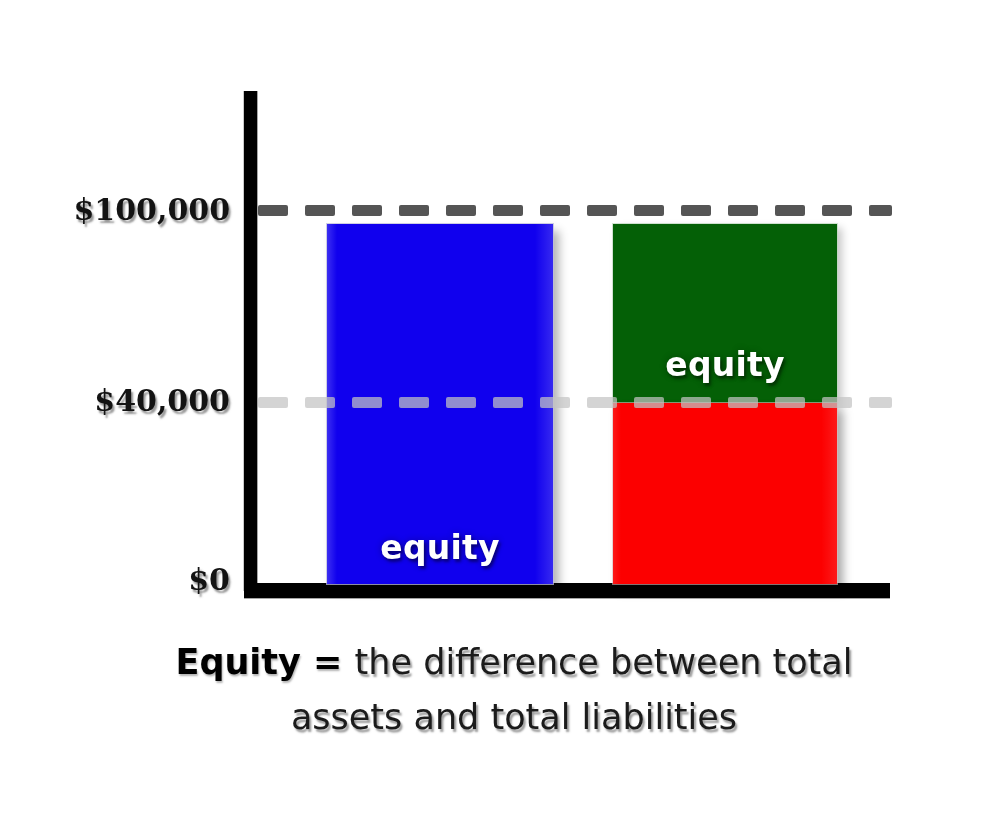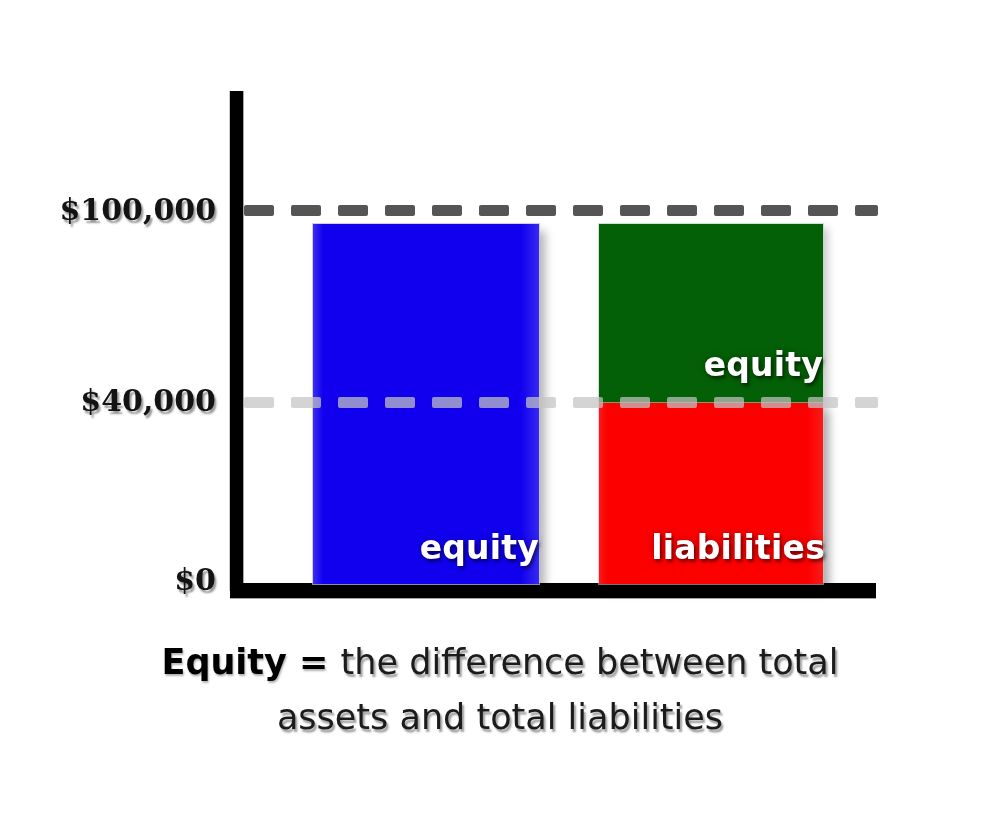--- a/index.html
+++ b/index.html
@@ -10,21 +10,21 @@
   body {
     width: 1000px;
     height: 840px;
     position: relative;
     overflow: hidden;
     font-family: "DejaVu Sans", sans-serif;
   }
 
   #stage {
     position: absolute;
-    left: 0; top: 0;
+    left: 14px; top: 0;
     width: 901px;
     height: 840px;
   }
 
   
   .axis-y {
     position: absolute;
     left: 230px;
     top: 91px;
     width: 13px;
@@ -109,21 +109,21 @@
 
   
   .bar-label {
     position: absolute;
     z-index: 9;
     color: #ffffff;
     font-family: "DejaVu Sans", sans-serif;
     font-weight: bold;
     font-size: 33px;
     letter-spacing: 0.2px;
-    text-align: right;
+    text-align: center;
     text-shadow:
       2px 3px 3px rgba(0,0,0,0.40),
       0 0 7px rgba(0,0,0,0.30);
     white-space: nowrap;
   }
   #label-assets      { left: 313px; width: 226px; top: 528px; }
   #label-liabilities { left: 597px; width: 228px; top: 528px; }
   #label-equity      { left: 599px; width: 224px; top: 345px; }
 
   
@@ -212,21 +212,20 @@
     </div>
 
   <div class="axis-y"></div>
   <div class="axis-x"></div>
 
   <div class="tick-label" id="tick-100k">$100,000</div>
   <div class="tick-label" id="tick-50k">$40,000</div>
   <div class="tick-label" id="tick-0">$0</div>
 
   <div class="bar-label" id="label-assets">equity</div>
-  <div class="bar-label" id="label-liabilities">liabilities</div>
   <div class="bar-label" id="label-equity">equity</div>
 
   <div id="caption">
     <span class="line"><span class="cap-bold">Equity = </span><span class="cap-reg">the difference between total</span></span>
     <span class="line"><span class="cap-reg">assets and total liabilities</span></span>
   </div>
 
 </div>
 
 </body></html>

